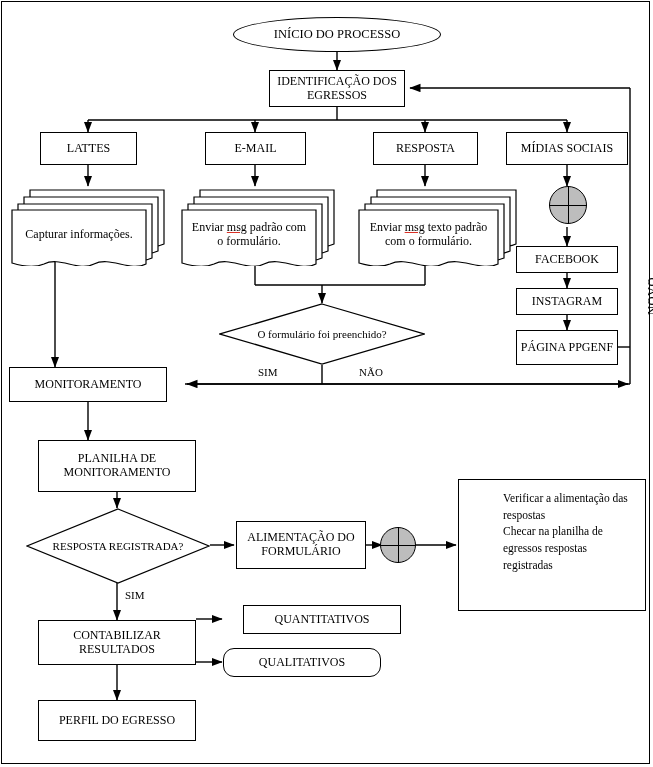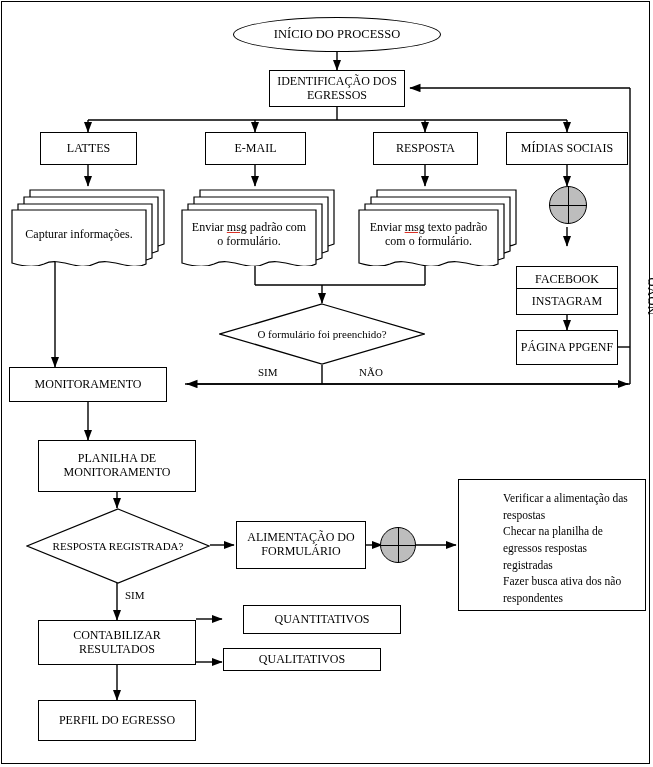--- a/index.html
+++ b/index.html
@@ -261,21 +261,21 @@
         <path d="M4,24 H143 V78 C126,86 105,70 88,78 C71,86 52,70 35,78 C25,82 14,80 4,77 Z"></path>
       </g>
     </svg>
     <div class="doc-label" style="left:4px; top:24px; width:139px; height:48px;">
       <span><span>Enviar </span><span class="red-underline">msg</span><span> texto padrão com o formulário.</span></span>
     </div>
   </div>
 
   <div class="circle-node" style="left:549px; top:186px; width:38px; height:38px;"></div>
 
-  <div class="node rect" style="left:516px; top:246px; width:102px; height:27px;margin-top:20px;">FACEBOOK</div>
+  <div class="node rect" style="left:516px; top:246px; width:102px; height:27px;">FACEBOOK</div>
 
   <div class="node rect" style="left:516px; top:288px; width:102px; height:27px;">INSTAGRAM</div>
 
   <div class="node rect" style="left:516px; top:330px; width:102px; height:35px;">PÁGINA PPGENF</div>
 
   <div class="diamond-wrap" style="left:219px; top:303px; width:206px; height:62px;">
     <svg class="diamond-shape" viewBox="0 0 206 62" preserveAspectRatio="none">
       <polygon points="103,1 205,31 103,61 1,31" fill="#fff" stroke="#000" stroke-width="1.3"></polygon>
     </svg>
     <div class="diamond-label">O formulário foi preenchido?</div>
@@ -299,24 +299,23 @@
 
   <div class="edge-label" style="left:125px; top:589px;">SIM</div>
 
   <div class="node rect" style="left:236px; top:521px; width:130px; height:48px;">ALIMENTAÇÃO DO FORMULÁRIO</div>
 
   <div class="circle-node" style="left:380px; top:527px; width:36px; height:36px;"></div>
 
   <div class="note-box" style="left:458px; top:479px; width:188px; height:132px;padding-left:44px;">
     <div>Verificar a alimentação das respostas</div>
     <div>Checar na planilha de egressos respostas registradas</div>
-    <div>Fazer busca ativa dos não respondentes</div>
   </div>
 
   <div class="node rect" style="left:38px; top:620px; width:158px; height:45px;">CONTABILIZAR RESULTADOS</div>
 
   <div class="node rect" style="left:223px; top:605px; width:158px; height:29px;margin-left:20px;">QUANTITATIVOS</div>
 
-  <div class="node rect" style="left:223px; top:648px; width:158px; height:23px;">QUALITATIVOS</div>
+  <div class="node rect" style="left:223px; top:648px; width:158px; height:29px;border-radius:11px;">QUALITATIVOS</div>
 
   <div class="node rect" style="left:38px; top:700px; width:158px; height:41px;">PERFIL DO EGRESSO</div>
 
 </div>
 
 </body></html>

